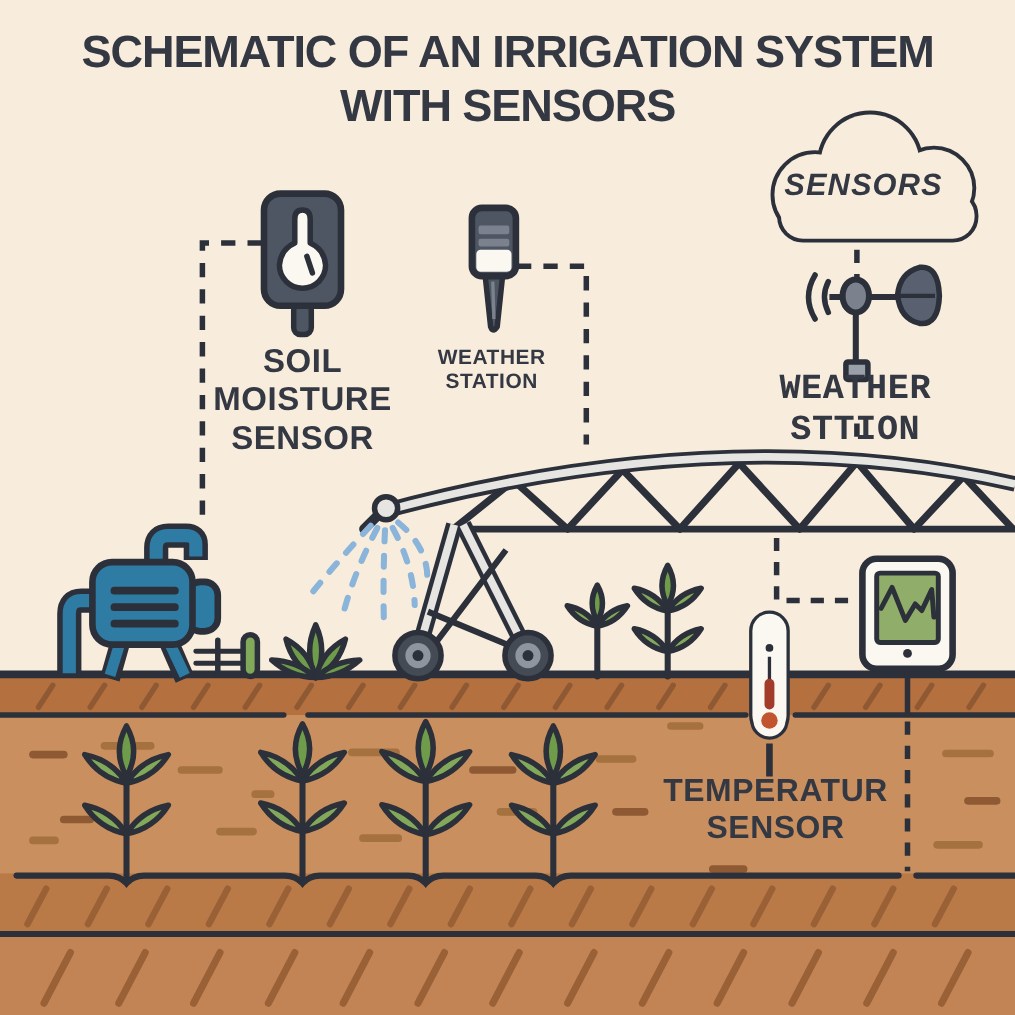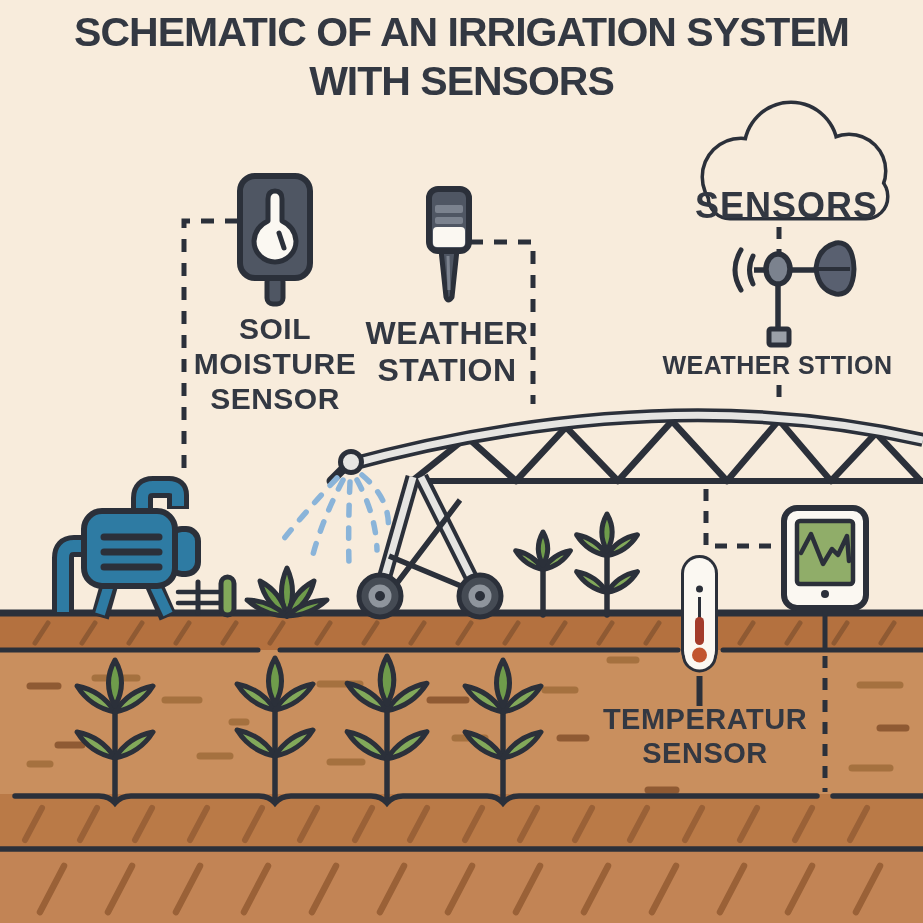--- a/index.html
+++ b/index.html
@@ -8,28 +8,28 @@
     background:var(--background,#f8ecdc);
     font-family:"Liberation Sans", sans-serif;
   }
   svg{position:absolute;left:0;top:0;}
   .label{
     position:absolute;text-align:center;white-space:pre-line;
     color:var(--text,#343945);font-weight:700;line-height:1.16;
     letter-spacing:.5px;
   }
   #title{
-    position:absolute;left:0;right:0;top:8px;text-align:center;
+    position:absolute;left:0;right:0;top:23px;text-align:center;
     white-space:pre-line;color:var(--text,#343945);
     font-weight:700;font-size:41px;line-height:1.2;letter-spacing:-1px;
   }
   .lbl-soil{left:175px;top:312px;width:200px;font-size:30px;}
-  .lbl-ws{left:347px;top:315px;width:200px;font-size:32px;}
-  .lbl-cloud{left:695px;top:185px;width:180px;font-size:36px;letter-spacing:1px;}
-  .lbl-vane{left:650px;top:351px;width:255px;font-size:25px;}
+  .lbl-ws{left:347px;top:315px;width:200px;font-size:19px;}
+  .lbl-cloud{left:695px;top:152px;width:180px;font-size:28px;letter-spacing:1px;font-style:italic;}
+  .lbl-vane{left:650px;top:335px;width:255px;font-size:32px;font-family:Liberation Mono, monospace;}
   .lbl-temp{left:600px;top:703px;width:210px;font-size:29px;}
 </style>
 </head>
 <body>
 
 <svg id="scene" width="923" height="923" viewBox="0 0 923 923">
 
   <g>
     <rect x="0" y="613" width="923" height="39" style="fill:var(--soil-band1)"></rect>
     <rect x="0" y="650" width="923" height="146" style="fill:var(--soil-band2)"></rect>

